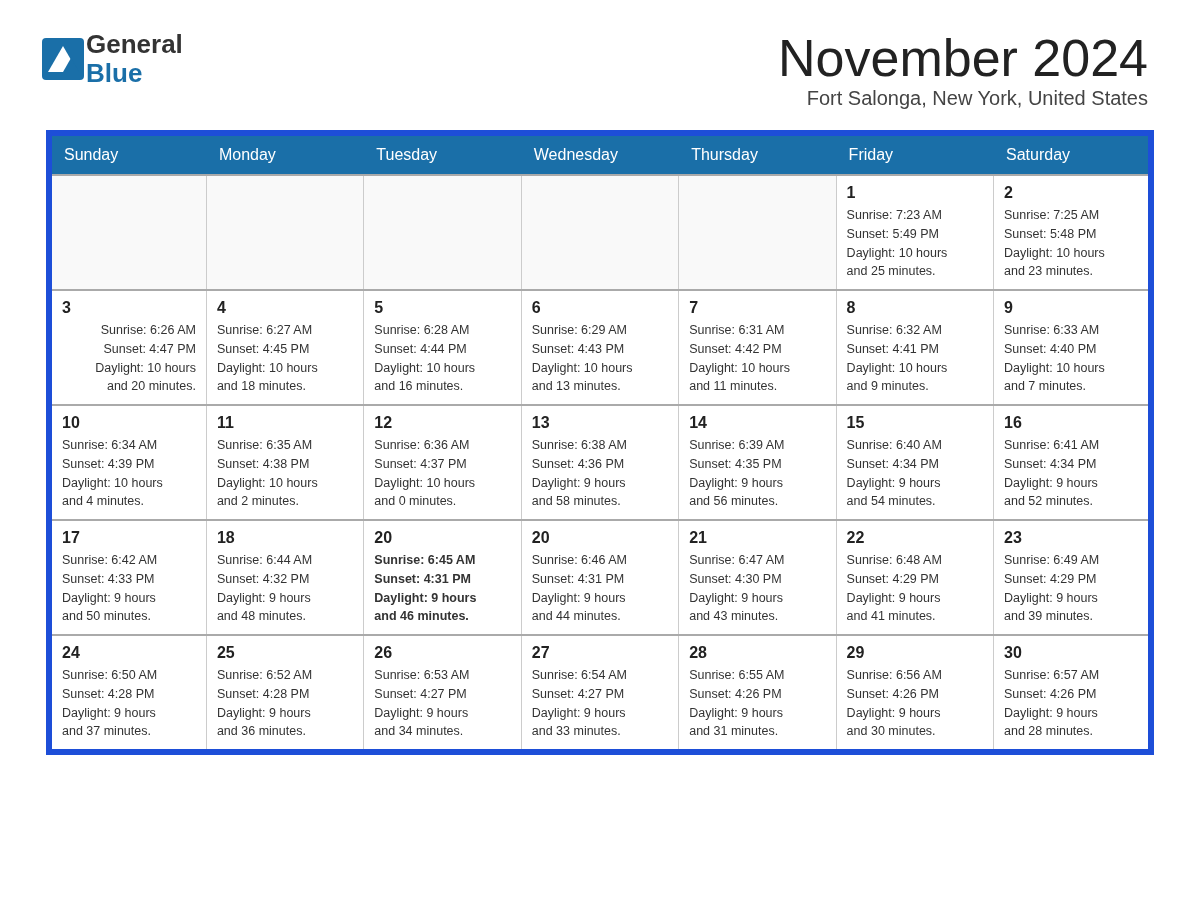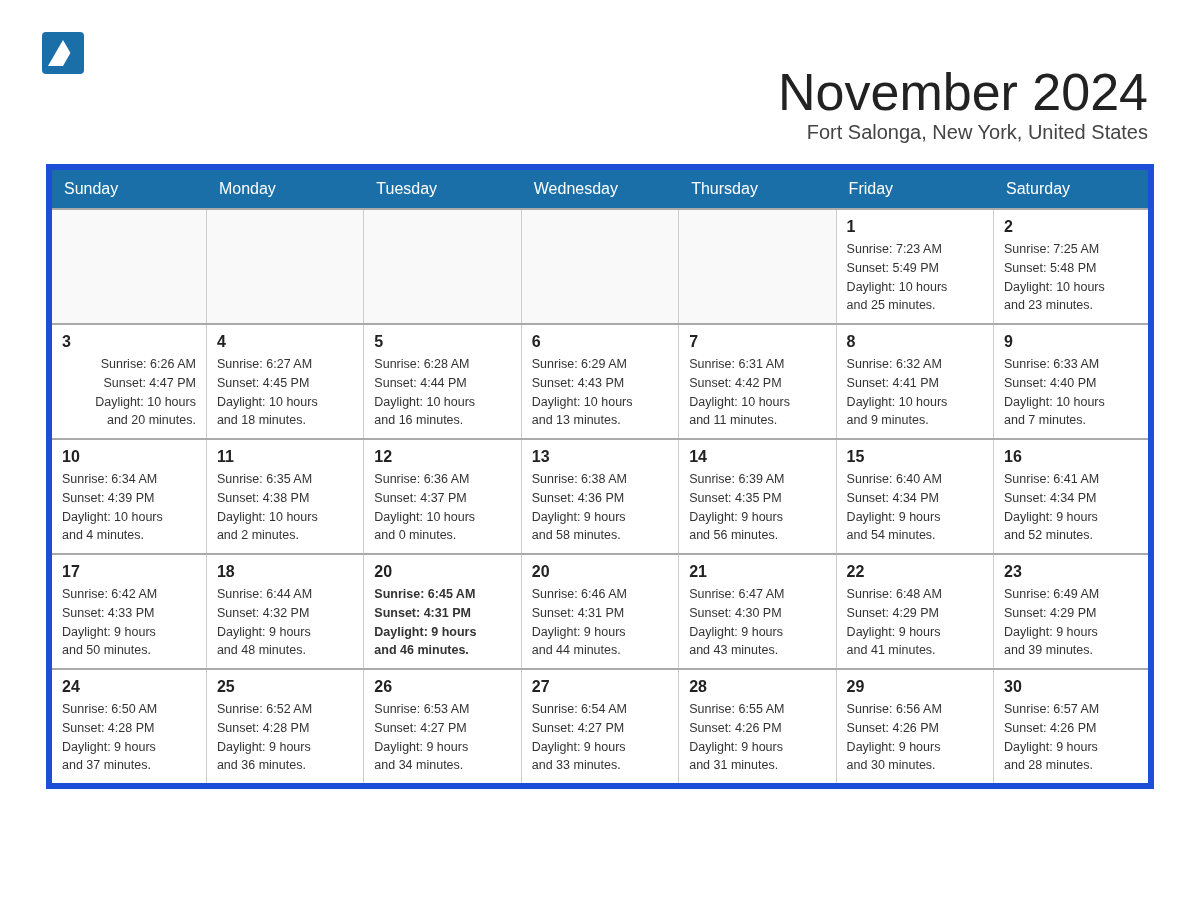--- a/index.html
+++ b/index.html
@@ -22,21 +22,20 @@
       align-items: flex-start;
     }
     .title-section {
       text-align: right;
     }
     .month-title {
       font-size: 52px;
       font-weight: normal;
       color: #222;
       line-height: 1.1;
-      margin-top: 34px;
     }
     .location-title {
       font-size: 20px;
       color: #444;
     }
     .calendar {
       width: 100%;
       border-collapse: collapse;
       border: 6px solid #1d4ed8;
       margin-left: 6px;
@@ -87,20 +86,24 @@
 <body>
 
 <div class="header">
   <div class="logo">
     <div class="logo-wrapper">
       <svg width="46" height="46" viewBox="0 0 46 46">
         <rect x="2" y="2" width="42" height="42" fill="#1a6fa8" rx="4"></rect>
         <polygon points="8,36 23,10 38,36" fill="white"></polygon>
         <polygon points="23,36 31,22 39,36" fill="#1a6fa8"></polygon>
       </svg>
+      <div class="logo-lines">
+        <span style="font-size:26px; font-weight:bold; color:#333; line-height:1.1;">General</span>
+        <span style="font-size:26px; font-weight:bold; color:#1a6fa8; line-height:1.1;">Blue</span>
+      </div>
     </div>
   </div>
   <div class="title-section">
     <div class="month-title">November 2024</div>
     <div class="location-title">Fort Salonga, New York, United States</div>
   </div>
 </div>
 
 <table class="calendar">
   <thead>

